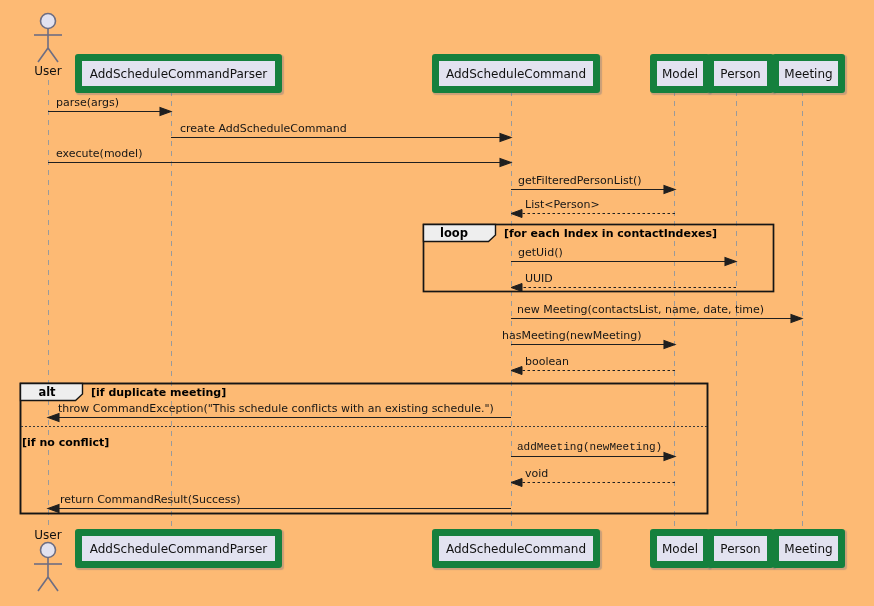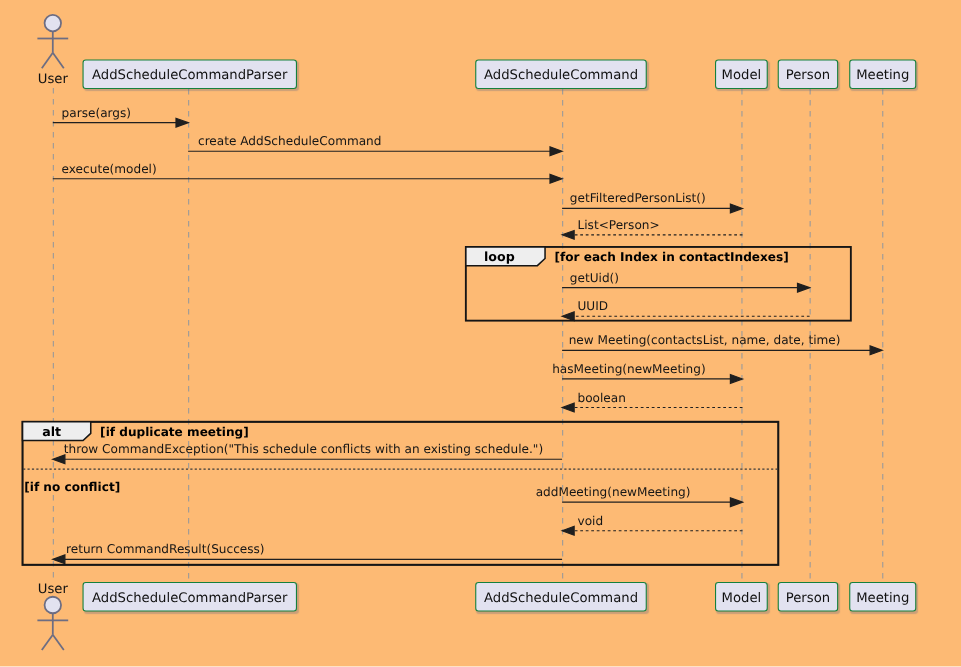--- a/index.html
+++ b/index.html
@@ -8,21 +8,21 @@
     width:874px;height:606px;
     background:#fdba74;
     font-family:"DejaVu Sans","Liberation Sans",sans-serif;
     overflow:hidden;
   }
   svg.geom{position:absolute;left:0;top:0;}
   .pbox{
     position:absolute;
     height:25px;
     background:#E2E2F0;
-    border:1px solid #15803d;
+    border:7px solid #15803d;
     border-radius:3px;
     box-shadow:1.5px 1.5px 1px rgba(110,110,130,0.35);
     display:flex;align-items:center;justify-content:center;
     font-size:12px;color:#111;
     white-space:nowrap;
   }
   .actor-label{
     position:absolute;
     font-size:12px;color:#111;
     text-align:center;
@@ -155,21 +155,21 @@
   <div class="msg" style="left:180px;top:122px;">create AddScheduleCommand</div>
   <div class="msg" style="left:56px;top:147px;">execute(model)</div>
   <div class="msg" style="left:518px;top:174px;">getFilteredPersonList()</div>
   <div class="msg" style="left:525px;top:198px;">List&lt;Person&gt;</div>
   <div class="msg" style="left:518px;top:246px;">getUid()</div>
   <div class="msg" style="left:525px;top:272px;">UUID</div>
   <div class="msg" style="left:517px;top:303px;">new Meeting(contactsList, name, date, time)</div>
   <div class="msg" style="left:502px;top:329px;">hasMeeting(newMeeting)</div>
   <div class="msg" style="left:525px;top:355px;">boolean</div>
   <div class="msg" style="left:58px;top:402px;">throw CommandException("This schedule conflicts with an existing schedule.")</div>
-  <div class="msg" style="left:487px;top:441px;">addMeeting(newMeeting)</div>
+  <div class="msg" style="left:517px;top:441px;font-family:Liberation Mono, monospace;">addMeeting(newMeeting)</div>
   <div class="msg" style="left:525px;top:467px;">void</div>
   <div class="msg" style="left:60px;top:493px;">return CommandResult(Success)</div>
 
   <div class="op" style="left:423px;top:227px;width:62px;text-align:center;">loop</div>
   <div class="guard" style="left:504px;top:227px;">[for each Index in contactIndexes]</div>
 
   <div class="op" style="left:20px;top:386px;width:54px;text-align:center;">alt</div>
   <div class="guard" style="left:91px;top:386px;">[if duplicate meeting]</div>
   <div class="guard" style="left:22px;top:436px;">[if no conflict]</div>
 

